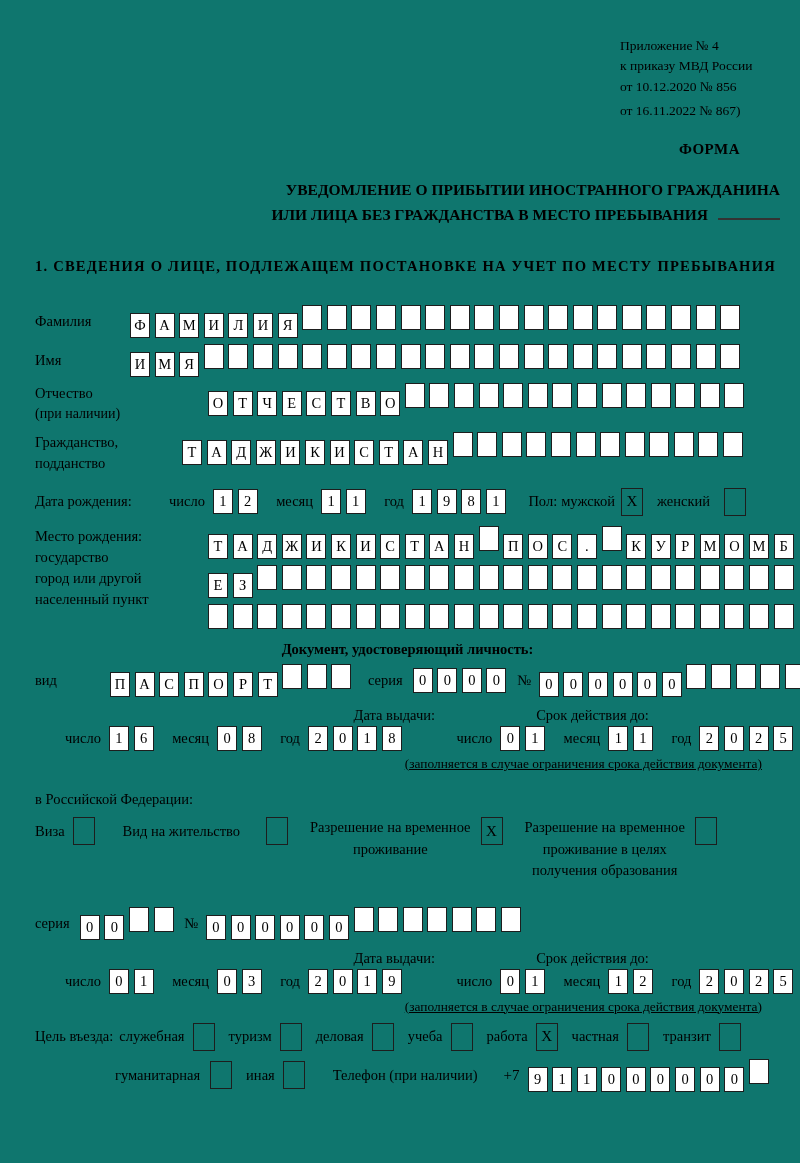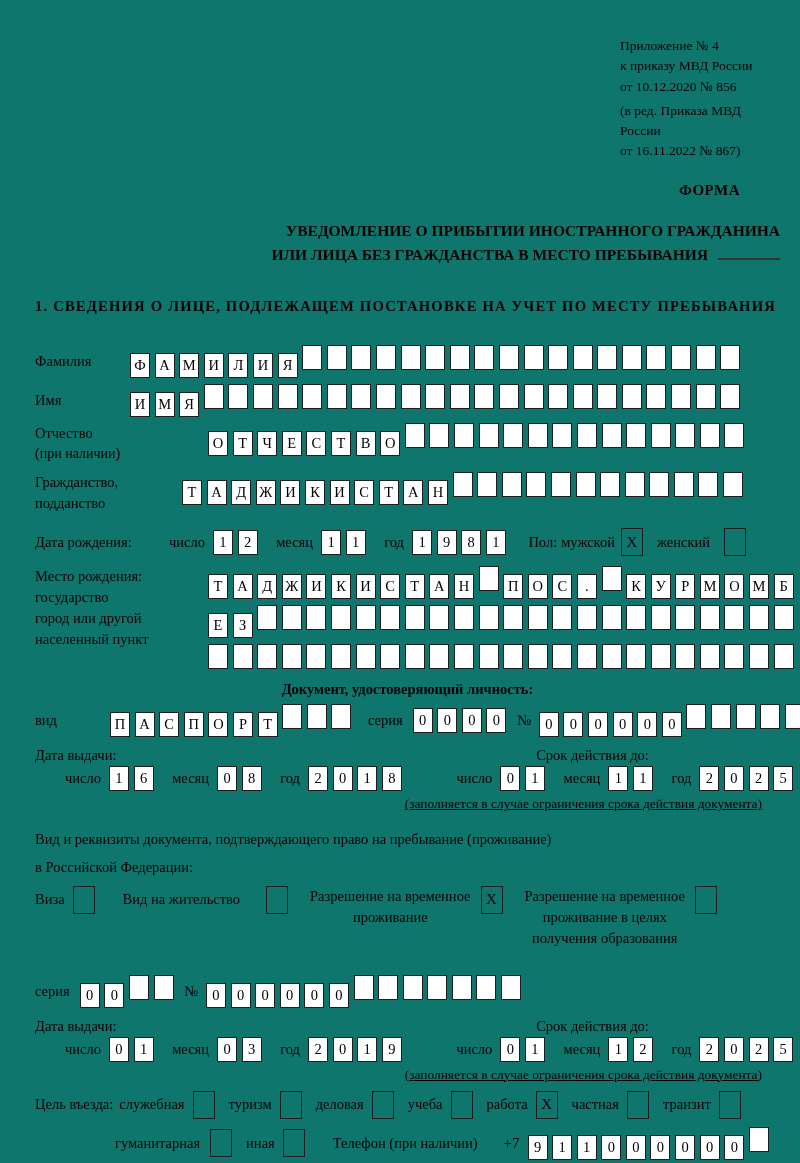--- a/index.html
+++ b/index.html
@@ -34,21 +34,21 @@
     width:20px;height:26px;border:1.6px solid #1d1d1d;font-size:15px;flex:none;
   }
   .dlabel{margin:0 8px 0 14px;flex:none;}
   .dlabel.first{margin-left:0;}
   .gap2{margin-left:50px;}
   .mt-surname{margin-top:30px;}
   .mt8{margin-top:8px;} .mt10{margin-top:10px;} .mt14{margin-top:14px;}
   .subl{font-size:14px;}
   .docheading{text-align:center;font-weight:bold;margin-top:12px;font-size:14.5px;}
   .dateheads{display:flex;margin-top:10px;}
-  .dh-left{width:400px;text-align:left;}
+  .dh-left{width:400px;text-align:right;}
   .dh-right{flex:1;text-align:center;margin-right:30px;}
   .datesrow{padding-left:30px;margin-top:2px;}
   .notright{text-align:right;font-size:13.4px;margin-top:5px;padding-right:18px;text-decoration:underline;}
   .intro{margin-top:14px;line-height:1.9;}
   .cbrow{display:flex;align-items:flex-start;margin-top:4px;}
   .cbpair{display:flex;align-items:center;}
   .cblabel{margin-right:8px;}
   .opttxt{text-align:center;line-height:1.45;}
   .opt{display:flex;align-items:flex-start;}
   .opt .cbox{margin-left:10px;}
@@ -64,21 +64,20 @@
 </head>
 <body>
 
 <div class="page">
 
   <div class="hdr">
     <div>Приложение № 4</div>
     <div>к приказу МВД России</div>
     <div>от 10.12.2020 № 856</div>
     <div class="hdr2">
-      <div>(в ред. Приказа МВД России</div>
       <div>от 16.11.2022 № 867)</div>
     </div>
   </div>
 
   <div class="forma">ФОРМА</div>
 
   <div class="title">
     <div>УВЕДОМЛЕНИЕ О ПРИБЫТИИ ИНОСТРАННОГО ГРАЖДАНИНА</div>
     <div>
       <span>ИЛИ ЛИЦА БЕЗ ГРАЖДАНСТВА В МЕСТО ПРЕБЫВАНИЯ</span><span class="blankline"></span>
@@ -167,21 +166,20 @@
     <span class="dlabel gap2">число</span>
     <span class="cells"><span class="cell">0</span><span class="cell">1</span></span>
     <span class="dlabel">месяц</span>
     <span class="cells"><span class="cell">1</span><span class="cell">1</span></span>
     <span class="dlabel">год</span>
     <span class="cells"><span class="cell">2</span><span class="cell">0</span><span class="cell">2</span><span class="cell">5</span></span>
   </div>
   <div class="notright">(заполняется в случае ограничения срока действия документа)</div>
 
   <div class="intro">
-    <div>Вид и реквизиты документа, подтверждающего право на пребывание (проживание)</div>
     <div>в Российской Федерации:</div>
   </div>
 
   <div class="cbrow">
     <span class="cbpair">
       <span class="cblabel">Виза</span>
       <span class="cbox"></span>
     </span>
     <span class="cbpair g28">
       <span class="cblabel">Вид на жительство</span>

